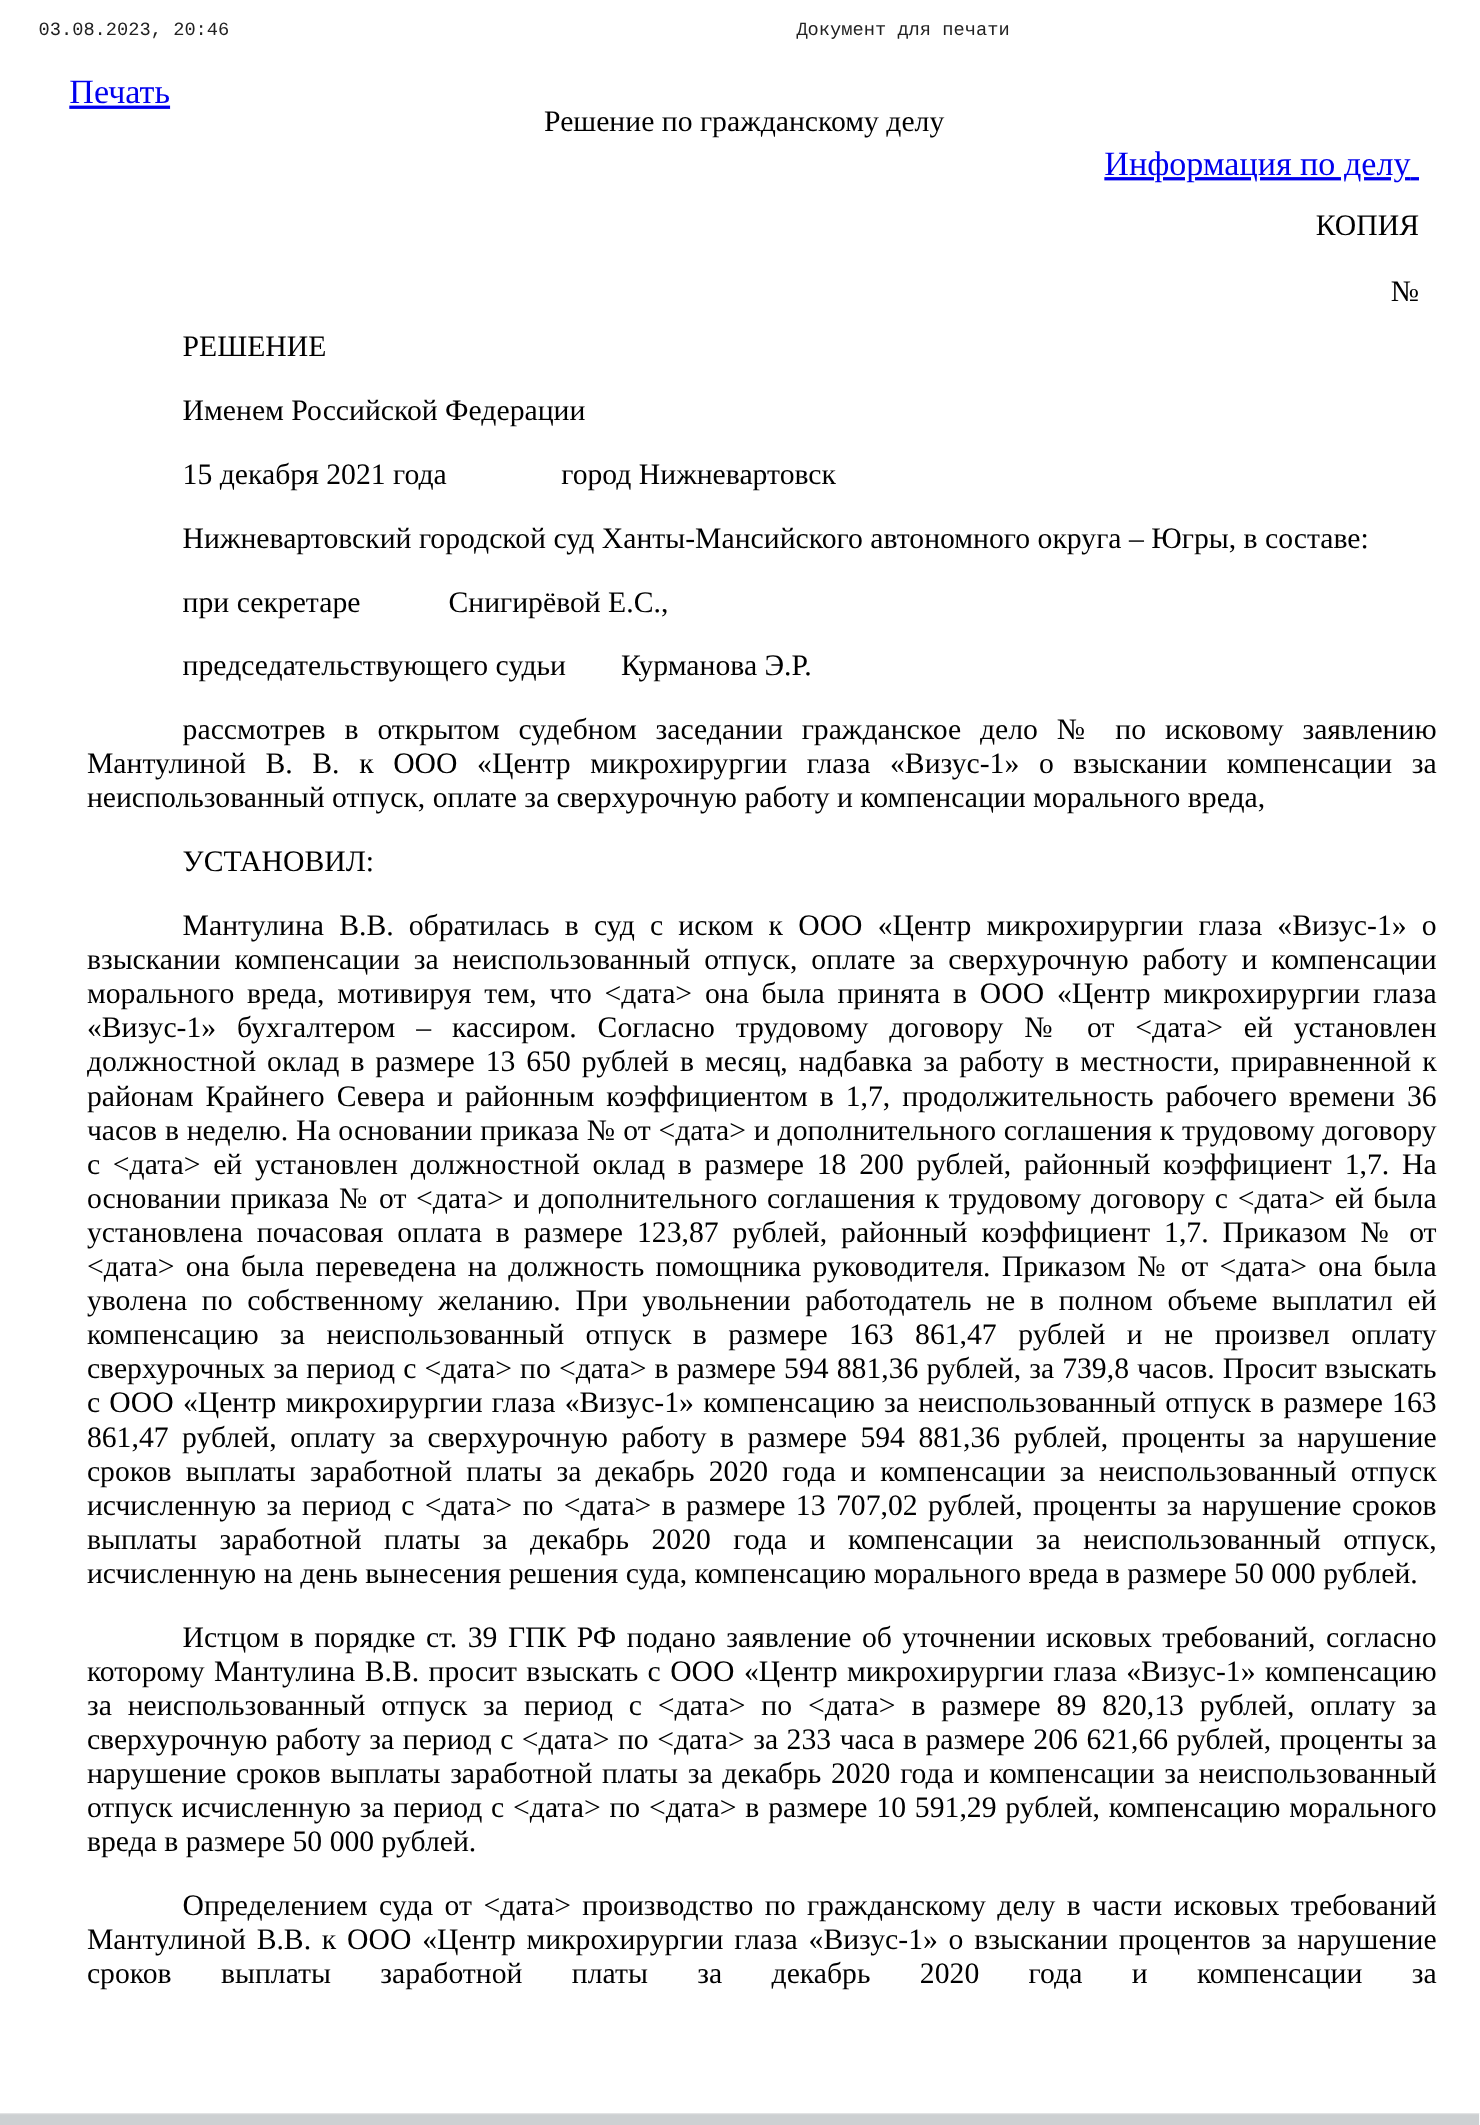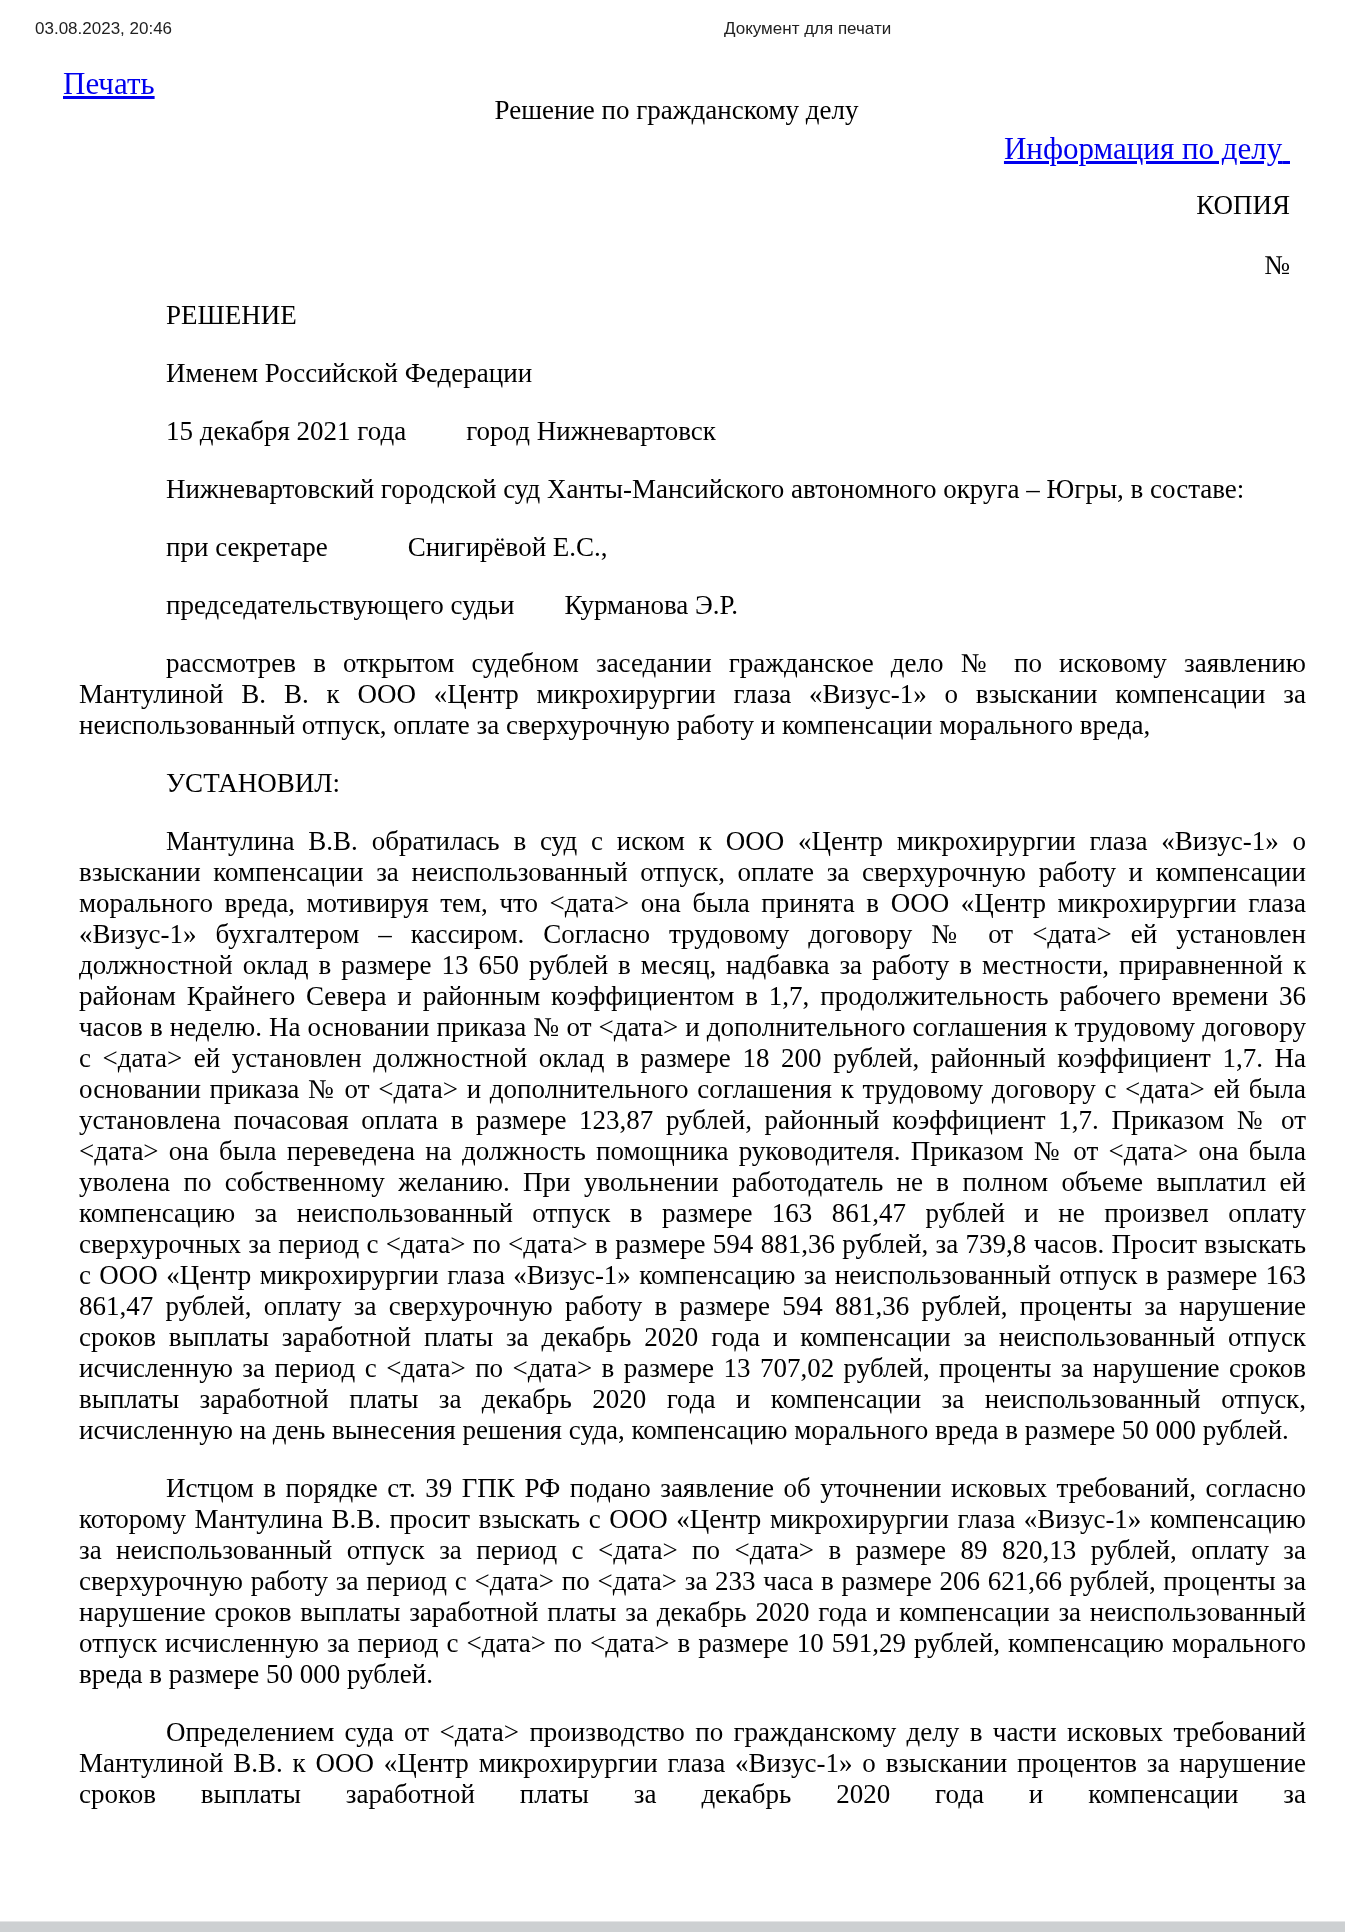--- a/index.html
+++ b/index.html
@@ -4,21 +4,21 @@
 <style>
   html, body { margin:0; padding:0; background:#ffffff; }
   .page {
     position:relative; width:1345px; height:1932px; background:#ffffff;
     overflow:hidden; color:#000;
     font-family:"Liberation Serif","DejaVu Serif",serif;
   }
   
   .meta {
     position:absolute; top:19px; left:0; right:0; height:22px;
-    font-family:Liberation Sans, sans-serif;
+    font-family:Liberation Mono, monospace;
     font-size:17px; color:#212121;
   }
   .meta .ts { position:absolute; left:35px; top:0; }
   .meta .mt { position:absolute; left:692px; top:0;margin-left:32px; }
 
   a.link { color:var(--link-blue,#0000EE); text-decoration:underline; font-size:31px; cursor:pointer; }
   .print-link { position:absolute; left:63px; top:66px; }
   .info-link  { position:absolute; right:55px; top:131px; }
   .info-link::after { content:"\00a0"; }
 
@@ -33,21 +33,21 @@
   
   .flow {
     position:absolute; left:79px; top:273px; width:1227px;
     font-size:27px; line-height:31px;
   }
   .flow p { margin:27px 0; }
   .indent { text-indent:87px; }
   .center { text-align:left; text-indent:87px; }
   .just   { text-align:justify; text-indent:87px; }
   .cut    { text-align-last:justify; }
-  .gap-city  { margin-left:60px; }
+  .gap-city  { margin-left:104px; }
   .gap-judge { margin-left:50px; }
   .gap-sec   { margin-left:80px; }
 
   
   .footer-cover {
     position:absolute; left:0; right:0; top:1882px; height:50px; background:#ffffff;
     font-family:"Liberation Sans","DejaVu Sans",sans-serif;
     font-size:17px; color:#1b1b1b;
   }
   .f-url  { position:absolute; left:33px; top:11px; }

